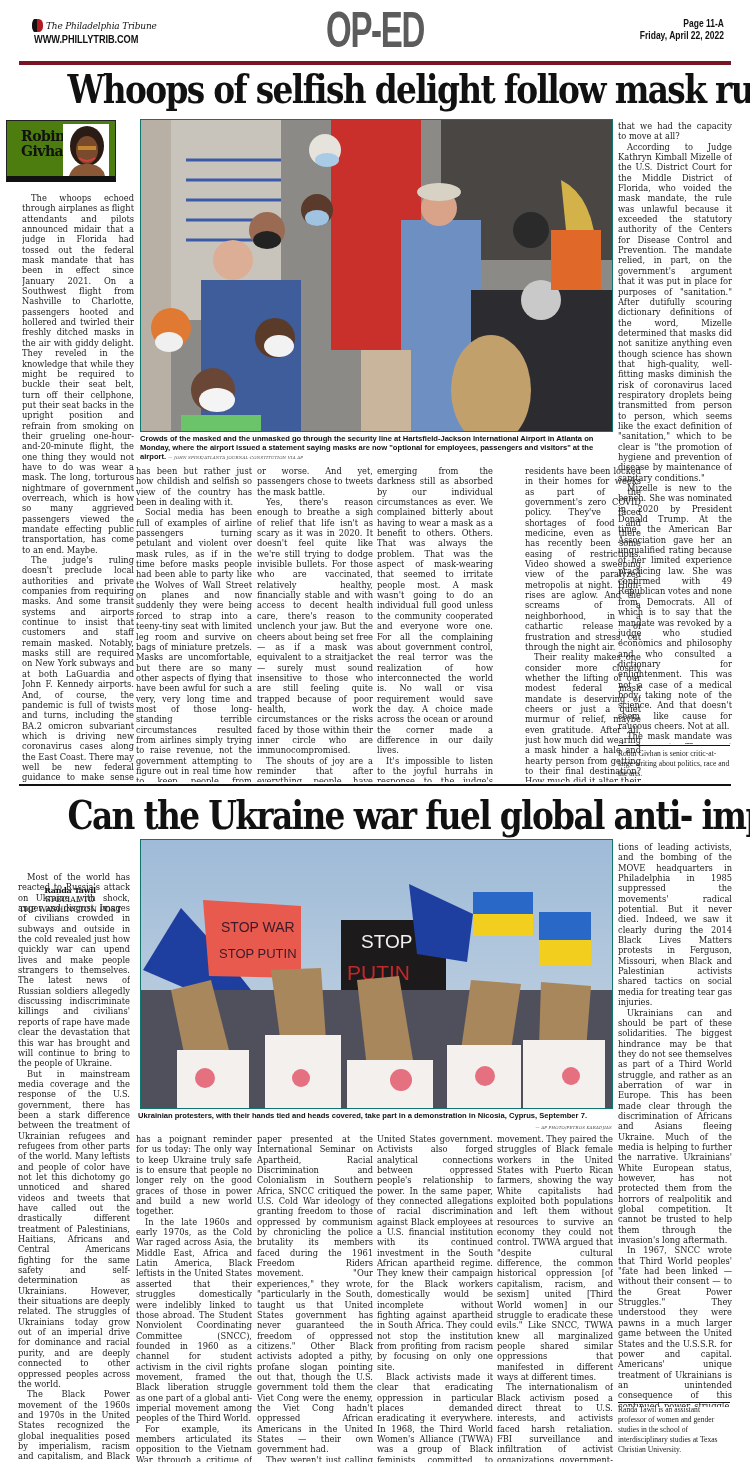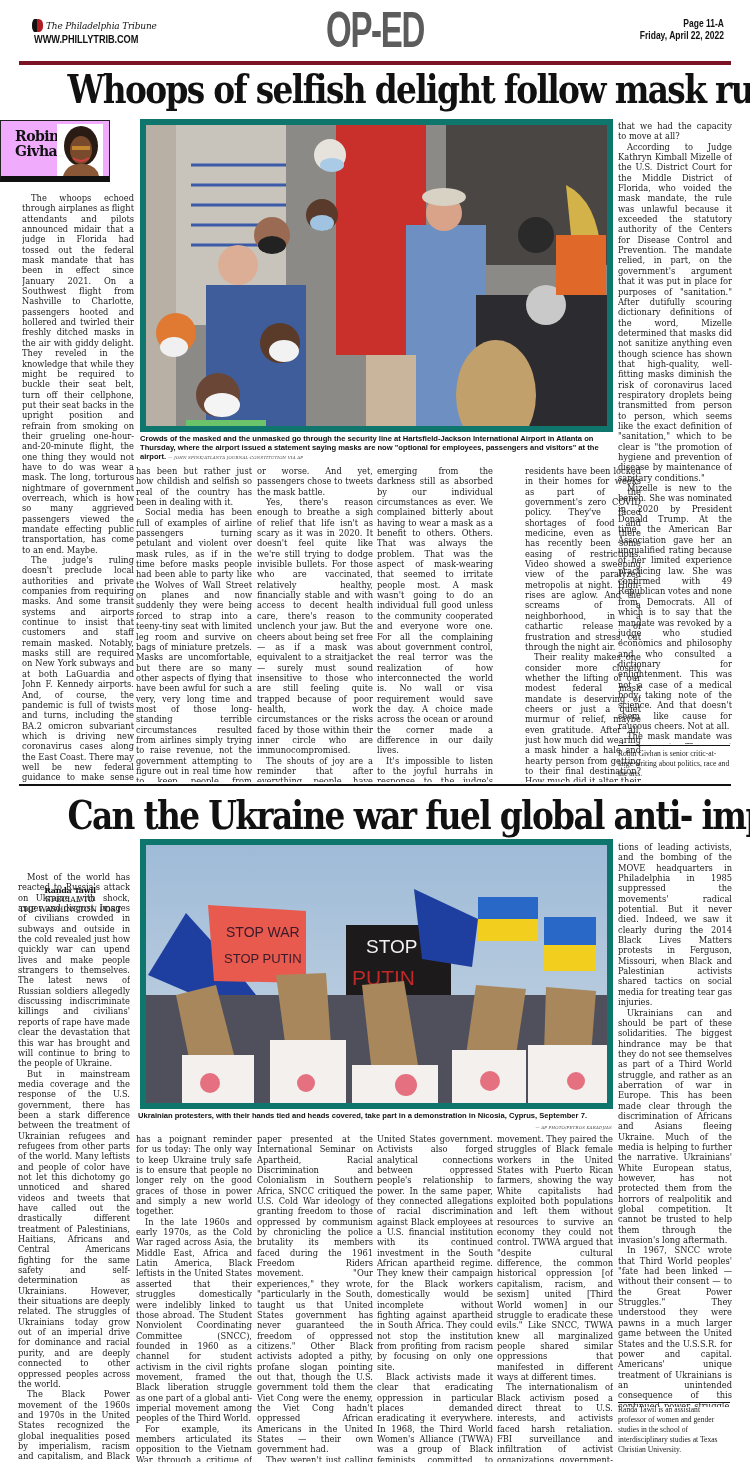--- a/index.html
+++ b/index.html
@@ -21,26 +21,26 @@
   .headline { position: absolute; left: 0; width: 750px; text-align: center; font-family: "DejaVu Serif", serif; font-weight: bold; color: #111; letter-spacing: -2px; white-space: nowrap; }
   .h1 { top: 63px; font-size: 40px; line-height: 52px; transform: scaleX(0.82); }
   .h2 { top: 788px; font-size: 40px; line-height: 54px; transform: scaleX(0.82); }
 
   
   .col { position: absolute; font-family: "DejaVu Serif", serif; font-size: 8.3px; line-height: 10.35px; text-align: justify; color: #1a1a1a; overflow: hidden; }
   .col p { text-indent: 9px; }
   .col p.noindent { text-indent: 0; }
 
   
-  .byline-box { position: absolute; left: 0; top: 120px; width: 110px; height: 62px; border: 1px solid #222; border-bottom: 6px solid #111; background: #f0abfc; }
+  .byline-box { position: absolute; left: 6px; top: 120px; width: 110px; height: 62px; border: 1px solid #222; border-bottom: 6px solid #111; background: #4d7c0f; }
   .byline-name { position: absolute; left: 14px; top: 8px; font-family: "DejaVu Serif", serif; font-weight: bold; font-size: 14px; line-height: 15px; letter-spacing: -0.5px; }
   .byline-photo { position: absolute; right: 6px; top: 3px; width: 46px; height: 52px; }
 
   
-  .photo { position: absolute; overflow: hidden; border: 6px solid #0f766e; }
+  .photo { position: absolute; overflow: hidden; border: 1px solid #0f766e; }
   .caption { position: absolute; font-family: "Liberation Sans", sans-serif; font-weight: bold; font-size: 7.6px; line-height: 9px; color: #111; }
   .credit { font-family: "DejaVu Serif", serif; font-style: italic; font-weight: normal; font-size: 4px; color: #444; letter-spacing: 0.2px; }
 
   .col-rule { position: absolute; height: 1px; background: #111; }
   .rule-black { position: absolute; left: 19px; width: 712px; top: 784px; height: 2px; background: #111; }
 
   .bio { position: absolute; font-family: Liberation Serif, serif; font-size: 7.6px; line-height: 10px; color: #1a1a1a; }
 
   .byline2 { position: absolute; left: 16px; top: 838px; width: 108px; text-align: center; font-family: "DejaVu Serif", serif; font-size: 7.6px; line-height: 10px; }
   .byline2 .name { font-weight: bold; font-size: 8px; letter-spacing: -0.3px; margin-top: 47px; }
@@ -114,31 +114,31 @@
     <rect x="220" y="230" width="50" height="83" fill="#c9b49c"></rect>
     <rect x="330" y="170" width="143" height="143" fill="#2c2c30"></rect>
     <circle cx="390" cy="110" r="18" fill="#2a2a2a"></circle>
     <circle cx="400" cy="180" r="20" fill="#c9c9c9"></circle>
     <ellipse cx="350" cy="270" rx="40" ry="55" fill="#c2a06c"></ellipse>
     <path d="M420 60 Q460 80 455 160 L430 160 Z" fill="#d4b24a"></path>
     <rect x="410" y="110" width="50" height="60" fill="#e06828"></rect>
   </svg>
 </div>
 <div class="caption" style="left:140px; top:434px; width:476px;">
-  <span>Crowds of the masked and the unmasked go through the security line at Hartsfield-Jackson International Airport in Atlanta on Thursday, where the airport issued a statement saying masks are now "optional for employees, passengers and visitors" at the airport.</span>
+  <span>Crowds of the masked and the unmasked go through the security line at Hartsfield-Jackson International Airport in Atlanta on Monday, where the airport issued a statement saying masks are now "optional for employees, passengers and visitors" at the airport.</span>
   <span class="credit">— JOHN SPINK/ATLANTA JOURNAL-CONSTITUTION VIA AP</span>
 </div>
 
 <div class="col" style="left:22px; top:193px; width:112px; height:590px;">
   <p>The whoops echoed through airplanes as flight attendants and pilots announced midair that a judge in Florida had tossed out the federal mask mandate that has been in effect since January 2021. On a Southwest flight from Nashville to Charlotte, passengers hooted and hollered and twirled their freshly ditched masks in the air with giddy delight. They reveled in the knowledge that while they might be required to buckle their seat belt, turn off their cellphone, put their seat backs in the upright position and refrain from smoking on their grueling one-hour-and-20-minute flight, the one thing they would not have to do was wear a mask. The long, torturous nightmare of government overreach, which is how so many aggrieved passengers viewed the mandate effecting public transportation, has come to an end. Maybe.</p>
   <p>The judge's ruling doesn't preclude local authorities and private companies from requiring masks. And some transit systems and airports continue to insist that customers and staff remain masked. Notably, masks still are required on New York subways and at both LaGuardia and John F. Kennedy airports. And, of course, the pandemic is full of twists and turns, including the BA.2 omicron subvariant which is driving new coronavirus cases along the East Coast. There may well be new federal guidance to make sense of.</p>
 
 </div>
 <div class="col" style="left:136px; top:466px; width:116px; height:316px;">
-  <p class="noindent">has been but rather just how childish and selfish so real of the country has been in dealing with it.</p>
+  <p class="noindent">has been but rather just how childish and selfish so view of the country has been in dealing with it.</p>
   <p>Social media has been full of examples of airline passengers turning petulant and violent over mask rules, as if in the time before masks people had been able to party like the Wolves of Wall Street on planes and now suddenly they were being forced to strap into a teeny-tiny seat with limited leg room and survive on bags of miniature pretzels. Masks are uncomfortable, but there are so many other aspects of flying that have been awful for such a very, very long time and most of those long-standing terrible circumstances resulted from airlines simply trying to raise revenue, not the government attempting to figure out in real time how to keep people from getting sick from a new virus</p>
 </div>
 <div class="col" style="left:257px; top:466px; width:116px; height:316px;">
   <p class="noindent">or worse. And yet, passengers chose to tweets the mask battle.</p>
   <p>Yes, there's reason enough to breathe a sigh of relief that life isn't as scary as it was in 2020. It doesn't feel quite like we're still trying to dodge invisible bullets. For those who are vaccinated, relatively healthy, financially stable and with access to decent health care, there's reason to unclench your jaw. But the cheers about being set free — as if a mask was equivalent to a straitjacket — surely must sound insensitive to those who are still feeling quite trapped because of poor health, work circumstances or the risks faced by those within their inner circle who are immunocompromised.</p>
   <p>The shouts of joy are a reminder that after everything people have been through collectively these past two years, we are</p>
 </div>
 <div class="col" style="left:377px; top:466px; width:116px; height:316px;">
   <p class="noindent">emerging from the darkness still as absorbed by our individual circumstances as ever. We complained bitterly about having to wear a mask as a benefit to others. Others. That was always the problem. That was the aspect of mask-wearing that seemed to irritate people most. A mask wasn't going to do an individual full good unless the community cooperated and everyone wore one. For all the complaining about government control, the real terror was the realization of how interconnected the world is. No wall or visa requirement would save the day. A choice made across the ocean or around the corner made a difference in our daily lives.</p>
   <p>It's impossible to listen to the joyful hurrahs in response to the judge's order and not think about the residents of one Shanghai community. The city's 25 million</p>
@@ -215,21 +215,21 @@
   <span>Ukrainian protesters, with their hands tied and heads covered, take part in a demonstration in Nicosia, Cyprus, September 7.</span>
 </div>
 <div class="caption credit" style="left:440px; top:1123px; width:172px; text-align:right;">— AP PHOTO/PETROS KARADJIAS</div>
 
 <div class="col" style="left:18px; top:872px; width:112px; height:588px;">
   <p>Most of the world has reacted to Russia's attack on Ukraine with shock, anger and disgust. Images of civilians crowded in subways and outside in the cold revealed just how quickly war can upend lives and make people strangers to themselves. The latest news of Russian soldiers allegedly discussing indiscriminate killings and civilians' reports of rape have made clear the devastation that this war has brought and will continue to bring to the people of Ukraine.</p>
   <p>But in mainstream media coverage and the response of the U.S. government, there has been a stark difference between the treatment of Ukrainian refugees and refugees from other parts of the world. Many leftists and people of color have not let this dichotomy go unnoticed and shared videos and tweets that have called out the drastically different treatment of Palestinians, Haitians, Africans and Central Americans fighting for the same safety and self-determination as Ukrainians. However, their situations are deeply related. The struggles of Ukrainians today grow out of an imperial drive for dominance and racial purity, and are deeply connected to other oppressed peoples across the world.</p>
   <p>The Black Power movement of the 1960s and 1970s in the United States recognized the global inequalities posed by imperialism, racism and capitalism, and Black activists connected decolonial struggles across the world with their own struggles at home, achieving crucial inroads in the process. Their analysis of power</p>
 </div>
 <div class="col" style="left:136px; top:1134px; width:116px; height:328px;">
-  <p class="noindent">has a poignant reminder for us today: The only way to keep Ukraine truly safe is to ensure that people no longer rely on the good graces of those in power and simply a new world together.</p>
+  <p class="noindent">has a poignant reminder for us today: The only way to keep Ukraine truly safe is to ensure that people no longer rely on the good graces of those in power and build a new world together.</p>
   <p>In the late 1960s and early 1970s, as the Cold War raged across Asia, the Middle East, Africa and Latin America, Black leftists in the United States asserted that their struggles domestically were indelibly linked to those abroad. The Student Nonviolent Coordinating Committee (SNCC), founded in 1960 as a channel for student activism in the civil rights movement, framed the Black liberation struggle as one part of a global anti-imperial movement among peoples of the Third World.</p>
   <p>For example, its members articulated its opposition to the Vietnam War through a critique of U.S. police brutality. In a 1967 position</p>
 </div>
 <div class="col" style="left:257px; top:1134px; width:116px; height:328px;">
   <p class="noindent">paper presented at the International Seminar on Apartheid, Racial Discrimination and Colonialism in Southern Africa, SNCC critiqued the U.S. Cold War ideology of granting freedom to those oppressed by communism by chronicling the police brutality its members faced during the 1961 Freedom Riders movement. "Our experiences," they wrote, "particularly in the South, taught us that United States government has never guaranteed the freedom of oppressed citizens." Other Black activists adopted a pithy, profane slogan pointing out that, though the U.S. government told them the Viet Cong were the enemy, the Viet Cong hadn't oppressed African Americans in the United States — their own government had.</p>
   <p>They weren't just calling out a double standard by the</p>
 </div>
 <div class="col" style="left:377px; top:1134px; width:116px; height:328px;">
   <p class="noindent">United States government. Activists also forged analytical connections between oppressed people's relationship to power. In the same paper, they connected allegations of racial discrimination against Black employees at a U.S. financial institution with its continued investment in the South African apartheid regime. They knew their campaign for the Black workers domestically would be incomplete without fighting against apartheid in South Africa. They could not stop the institution from profiting from racism by focusing on only one site.</p>
   <p>Black activists made it clear that eradicating oppression in particular places demanded eradicating it everywhere. In 1968, the Third World Women's Alliance (TWWA) was a group of Black feminists committed to building an international solidarity</p>

